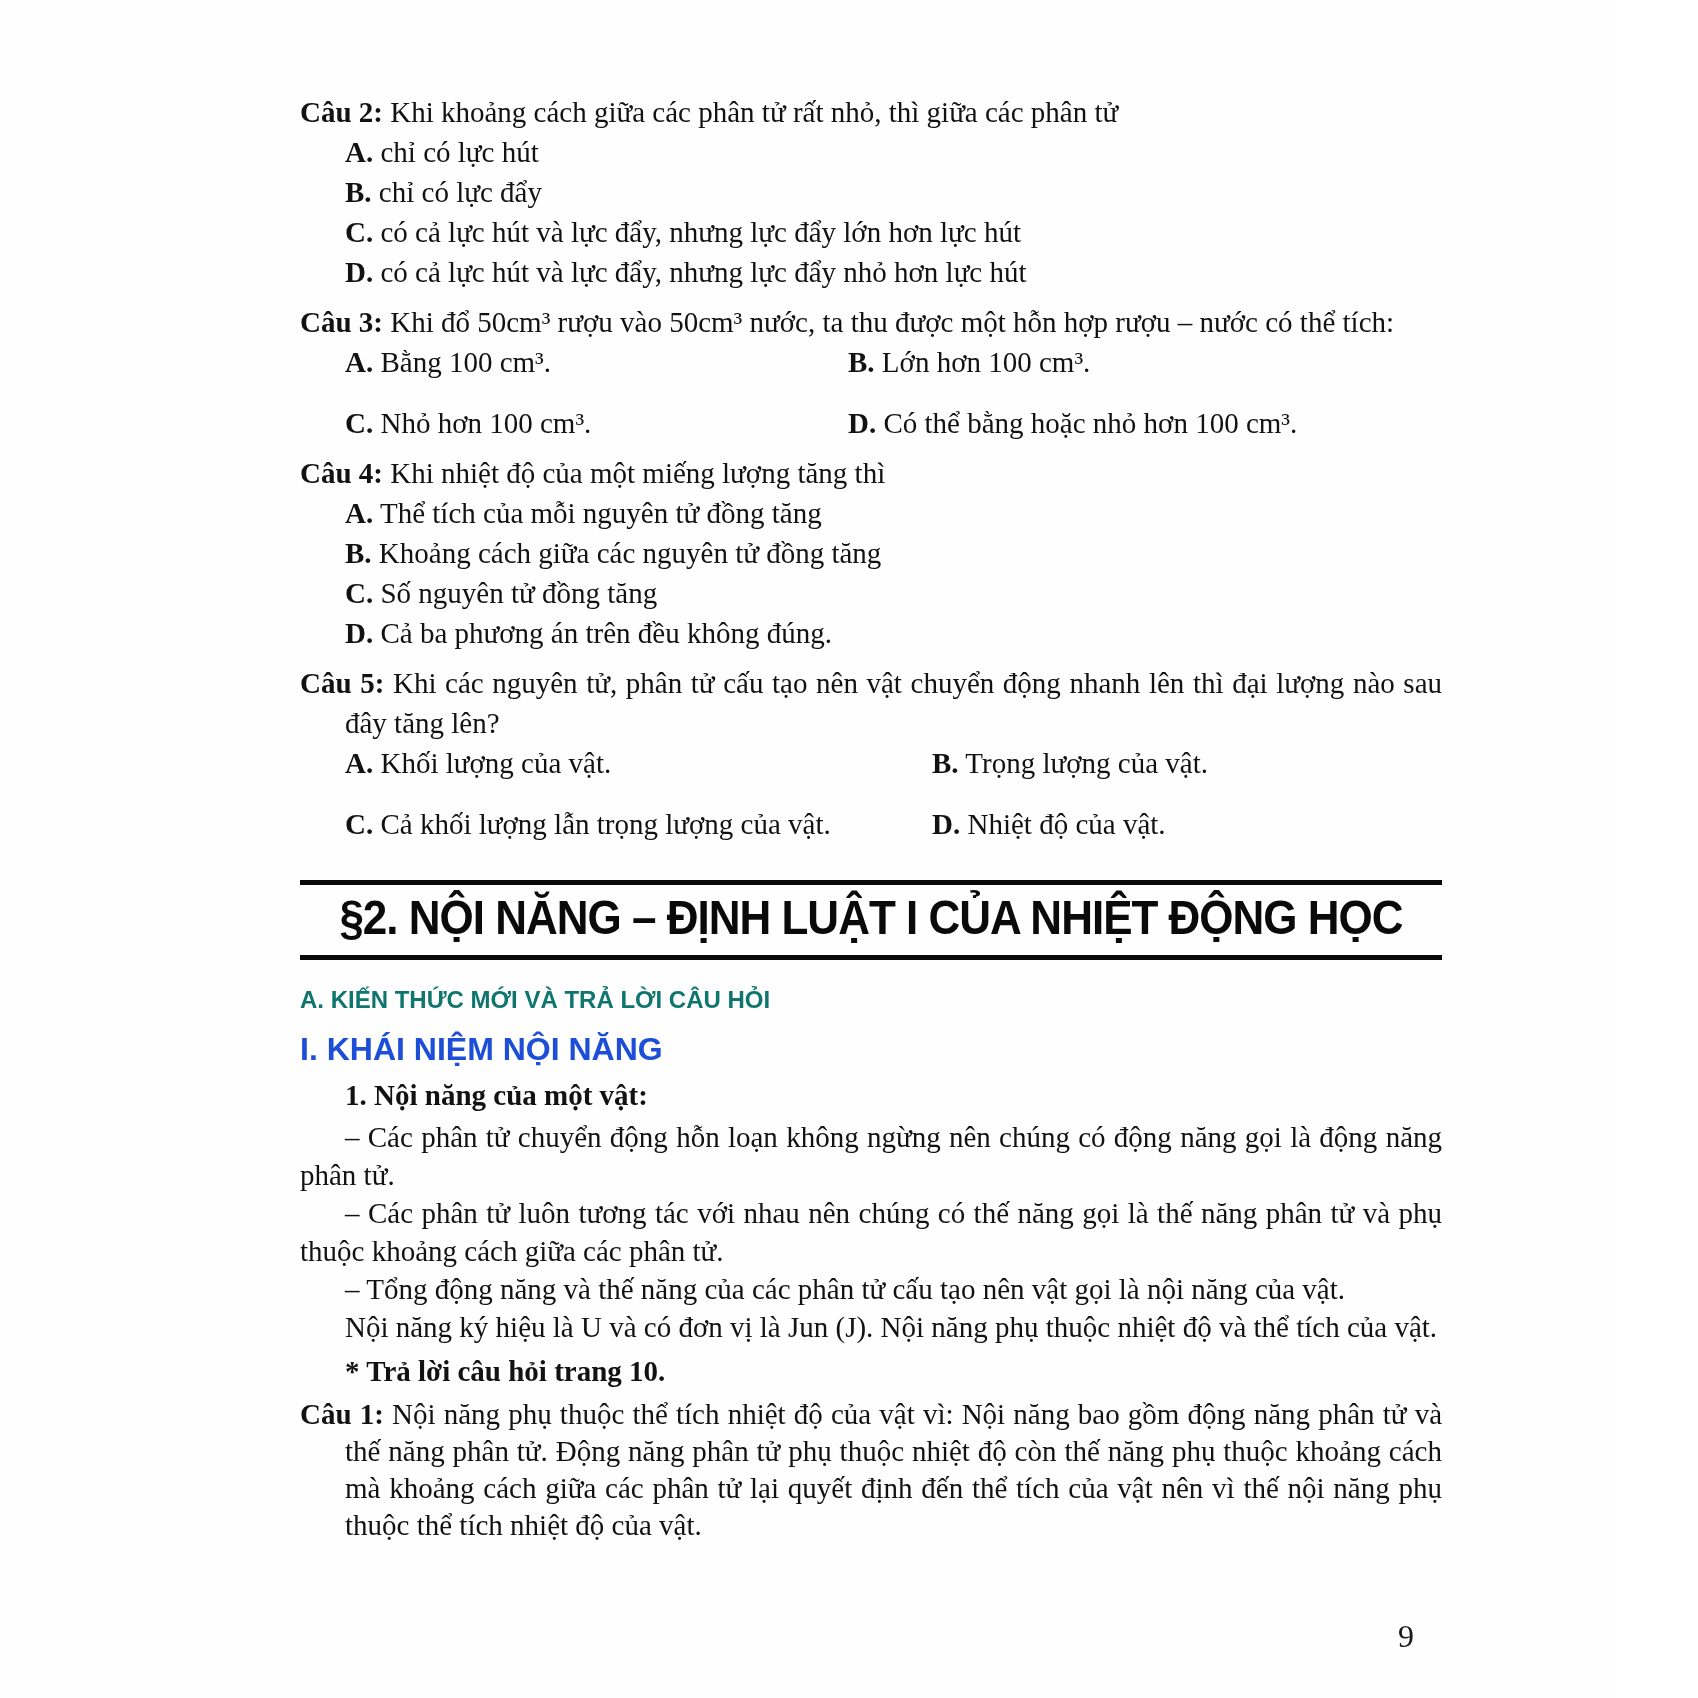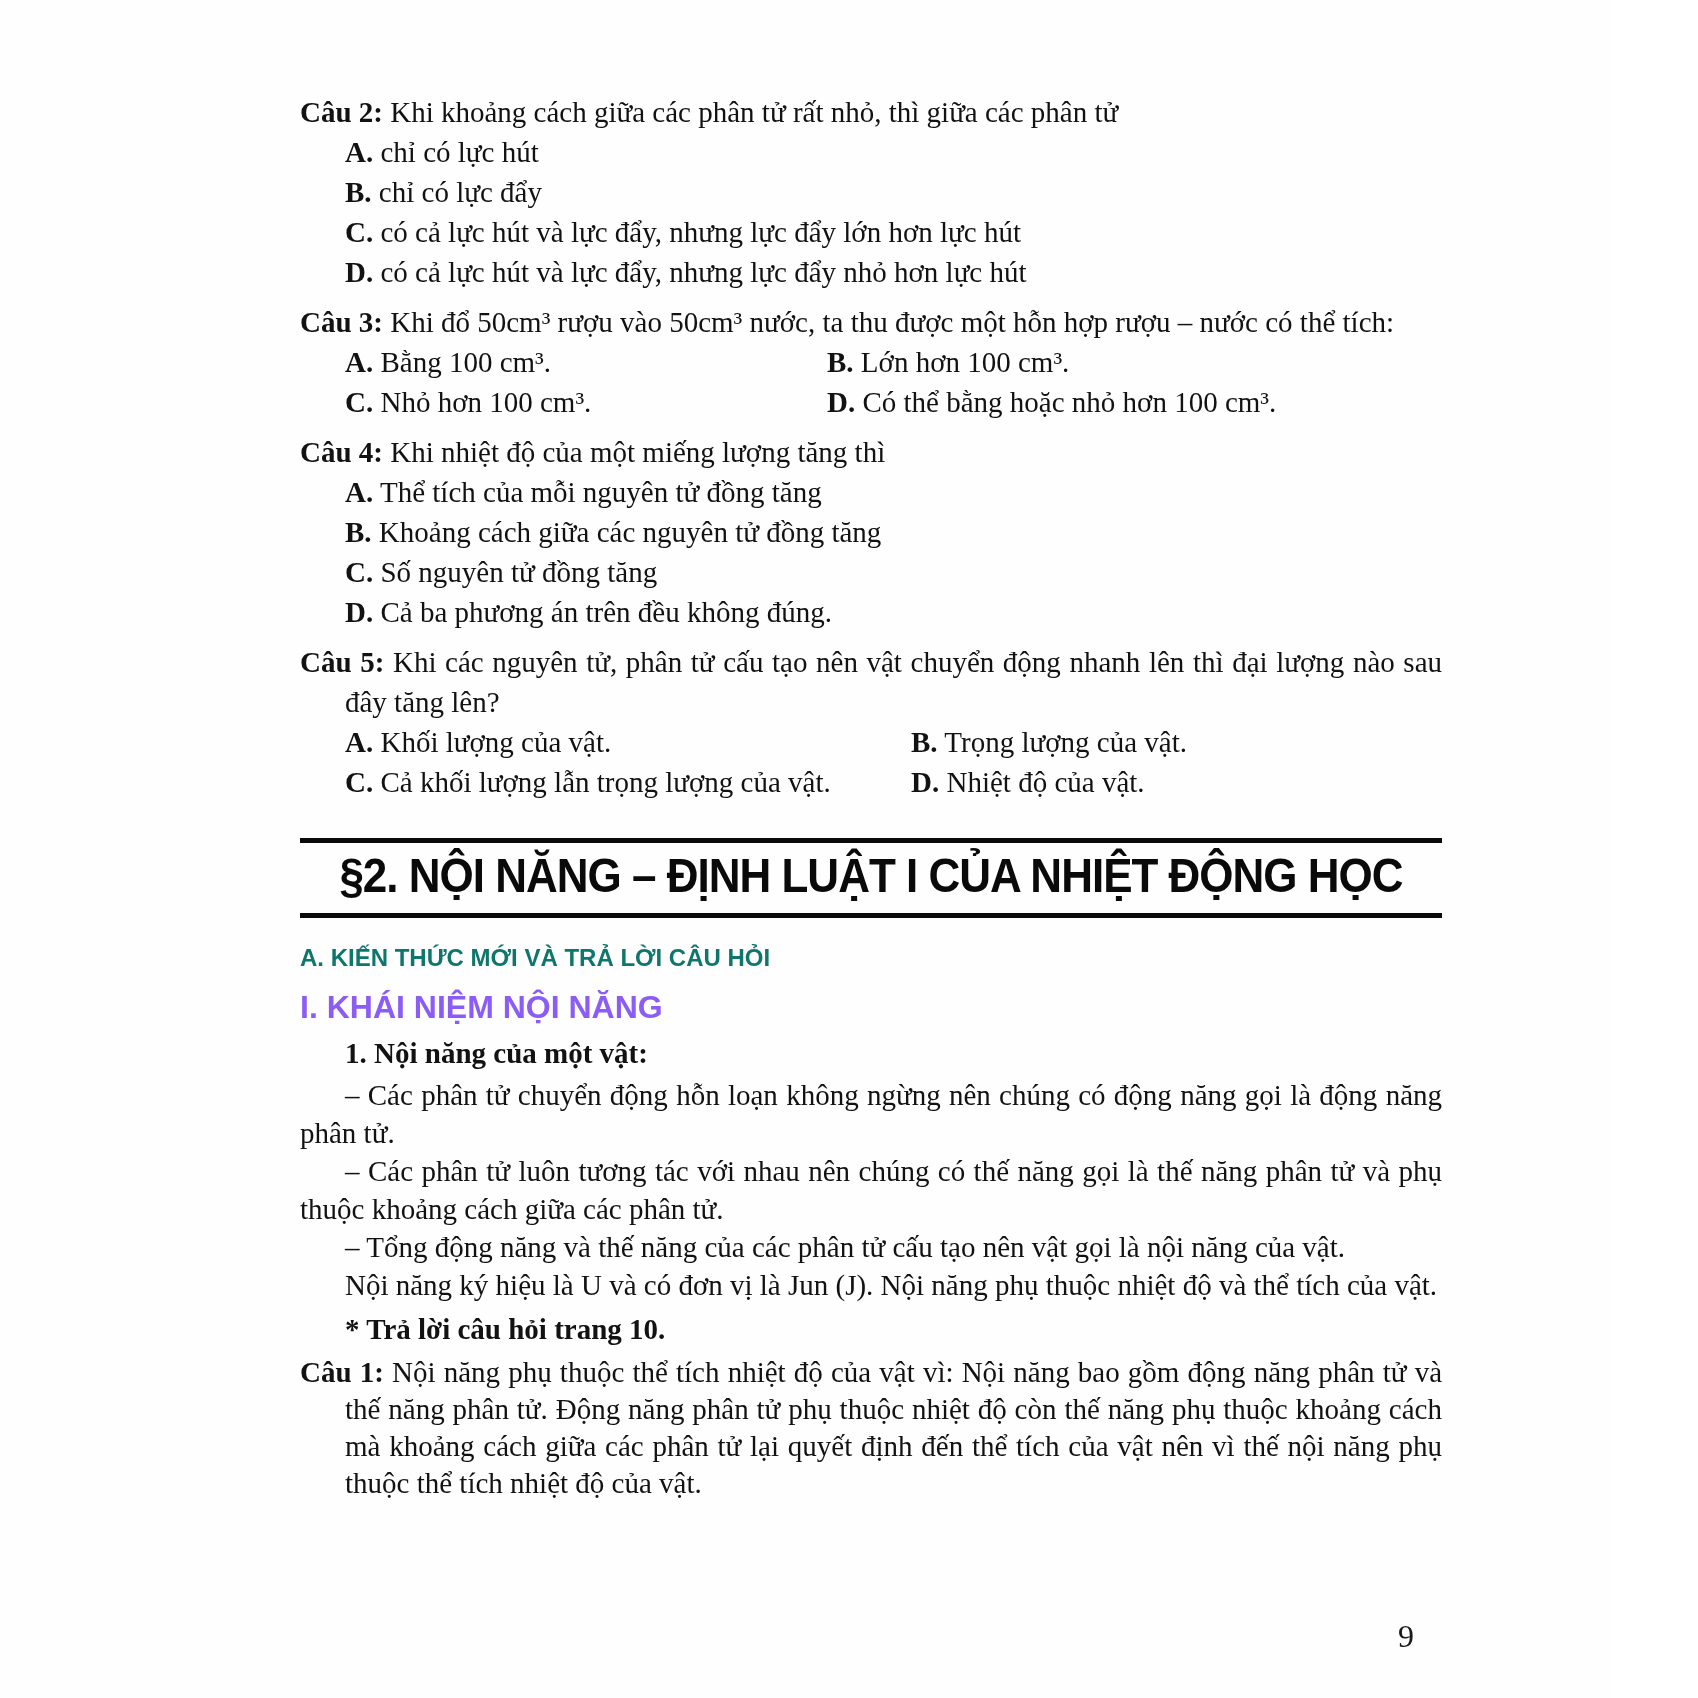--- a/index.html
+++ b/index.html
@@ -9,42 +9,42 @@
   }
   .content { position:absolute; left:300px; top:92px; width:1142px; }
   p { margin:0; }
   
   .quiz { font-size:29px; line-height:40px; }
   .question { margin-bottom:10px; }
   .q-line { text-align:justify; }
   .hang { padding-left:45px; text-indent:-45px; }
   .lbl { font-weight:bold; }
   .opts { margin-left:45px; }
-  .opts.grid { display:grid; }
+  .opts.grid { display:grid;gap:21px; }
   .g3 { grid-template-columns:482px auto; }
   .g5 { grid-template-columns:566px auto; }
   
   .sec-box {
     margin-top:36px; border-top:5px solid #0a0a0a; border-bottom:5px solid #0a0a0a;
     text-align:center; padding:8px 0 12px;
   }
   .sec-title {
     display:inline-block; font-family:"Liberation Sans", sans-serif; font-weight:bold;
     font-size:44px; line-height:50px; letter-spacing:-1px; transform:scaleY(1.08);
     color:#0a0a0a; white-space:nowrap;
   }
   
   .sec { font-size:29px; line-height:38px; }
   .part-a {
     font-family:"Liberation Sans", sans-serif; font-weight:bold; font-size:24px;
     line-height:44px; margin:18px 0 6px; color:#0f766e;
   }
   .topic {
     font-family:"Liberation Sans", sans-serif; font-weight:bold; font-size:32px;
-    line-height:42px; margin:0 0 6px; color:#8b5cf6;
+    line-height:42px; margin:0 0 6px; color:#1d4ed8;
   }
   .sub1 { font-weight:bold; margin:2px 0 4px 45px; }
   .para { text-align:justify; text-indent:45px; }
   .note { font-weight:bold; margin:6px 0 6px 45px; }
   .answer { text-align:justify; padding-left:45px; text-indent:-45px; line-height:37px; }
   
   .page-num {
     position:absolute; left:1398px; top:1618px; font-size:32px; color:#1a1a1a;
   }
 </style>

